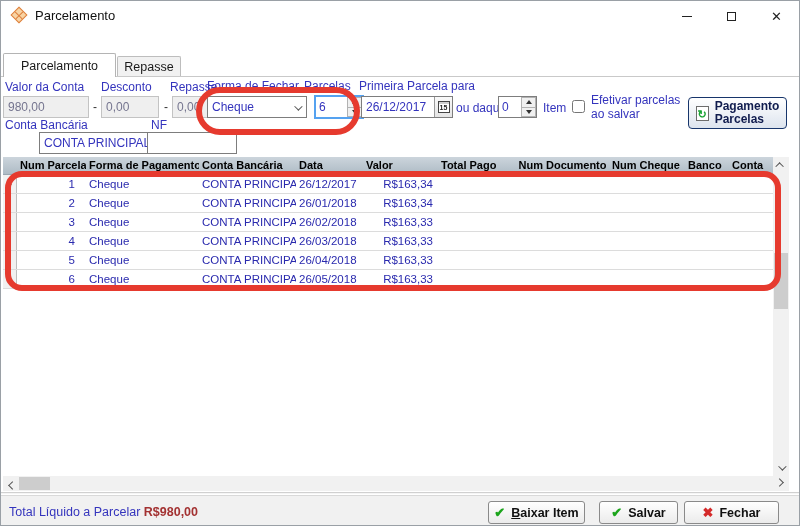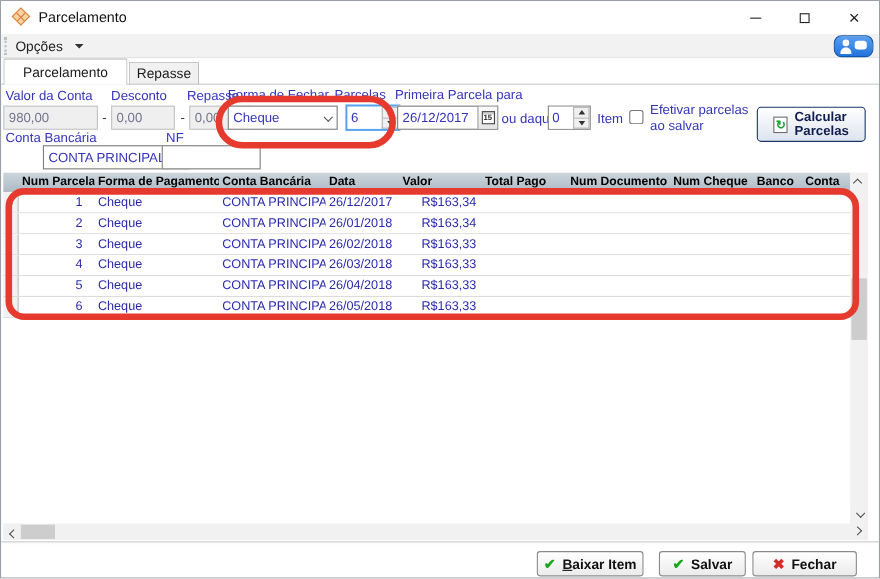--- a/index.html
+++ b/index.html
@@ -164,32 +164,20 @@
         </div>
       <div class="win-btn">
           <div class="glyph-max"></div>
         </div>
       <div class="win-btn">
           <span class="glyph-close">✕</span>
         </div>
     </div>
   </div>
 
-  <div class="toolbar">
-    <div class="grip"></div>
-    <div class="menu-opcoes">
-      <span>Opções</span>
-      <span class="caret-down"></span>
-    </div>
-    <div class="user-btn">
-      <div class="u-head"></div>
-      <div class="u-body"></div>
-      <div class="u-bubble"></div>
-    </div>
-  </div>
 
   <div class="tabbar">
     <div class="tab tab-active">Parcelamento</div>
     <div class="tab tab-inactive">Repasse</div>
   </div>
 
   <div class="lbl" style="left:4px;top:79px;">Valor da Conta</div>
   <div class="lbl" style="left:100px;top:79px;">Desconto</div>
   <div class="lbl" style="left:169px;top:79px;">Repasse</div>
   <div class="lbl" style="left:206px;top:78px;">Forma de Fechar</div>
@@ -246,21 +234,21 @@
   <div class="efetivar">
     <span style="display:block;">Efetivar parcelas</span>
     <span style="display:block;">ao salvar</span>
   </div>
 
   <div class="calc-btn">
     <div class="page-ico">
       <span>↻</span>
     </div>
     <div class="txt2">
-      <span style="display:block;">Calcular</span>
+      <span style="display:block;">Pagamento</span>
       <span style="display:block;">Parcelas</span>
     </div>
   </div>
 
   <div class="lbl" style="left:4px;top:117px;">Conta Bancária</div>
   <div class="lbl" style="left:150px;top:117px;">NF</div>
 
   <div class="combo" style="left:2px;top:131px;width:134px;margin-left:36px;">
     <span>CONTA PRINCIPAL</span>
     <span class="chev"></span>
@@ -376,20 +364,25 @@
         <div class="chev-l"></div>
       </div>
     <div class="hthumb"></div>
     <div class="s-arrow" style="right:0;top:0;width:16px;height:15px;">
         <div class="chev-r"></div>
       </div>
   </div>
 
   <div class="groove"></div>
 
+  <div class="statusbar">
+    <div class="total">
+      <span>Total Líquido a Parcelar </span><b>R$980,00</b>
+    </div>
+  </div>
 
   <div class="f-btn btn-baixar">
     <span class="ck">✔</span>
     <span><u>B</u><span>aixar Item</span></span>
   </div>
   <div class="f-btn btn-salvar">
     <span class="ck">✔</span>
     <span>Salvar</span>
   </div>
   <div class="f-btn btn-fechar">

